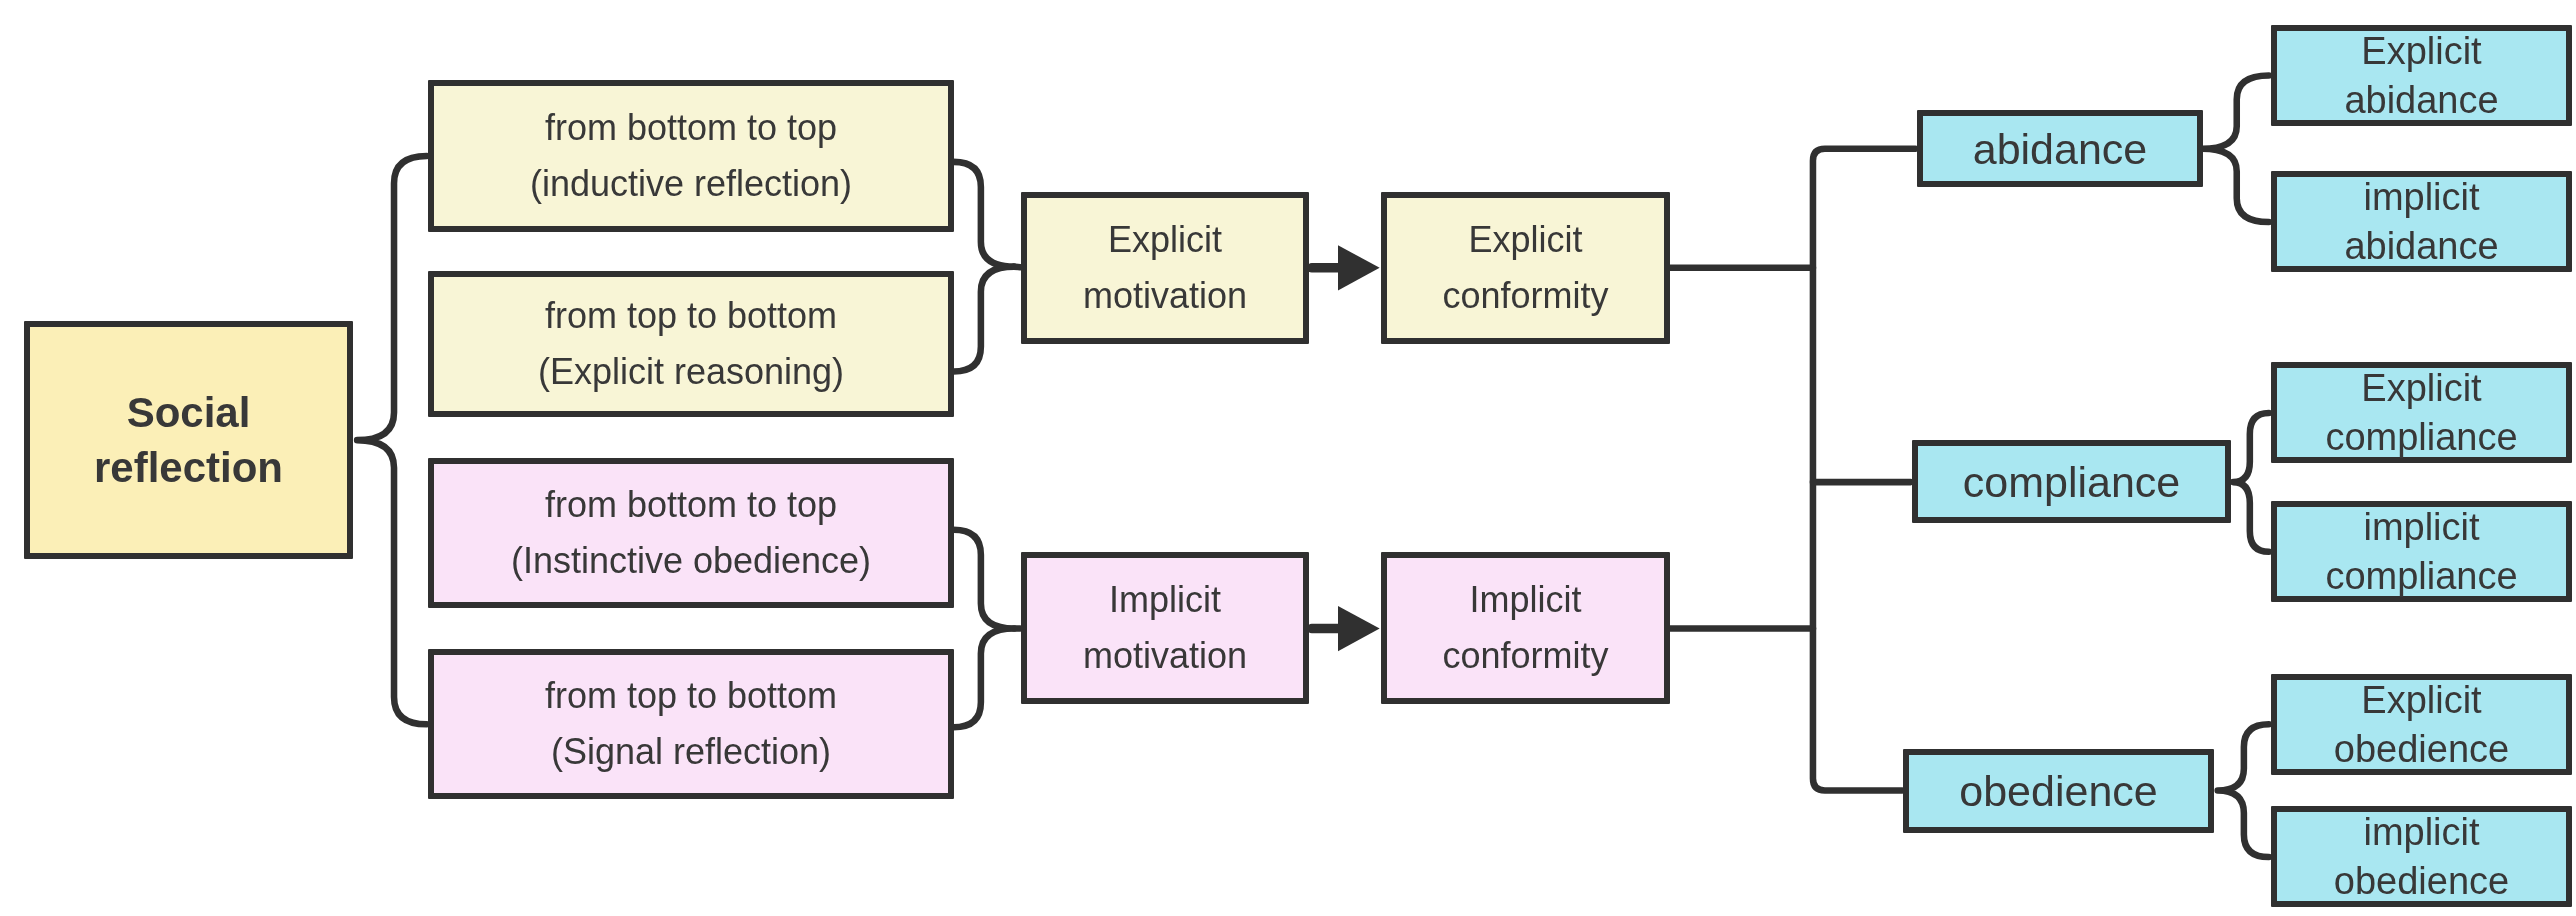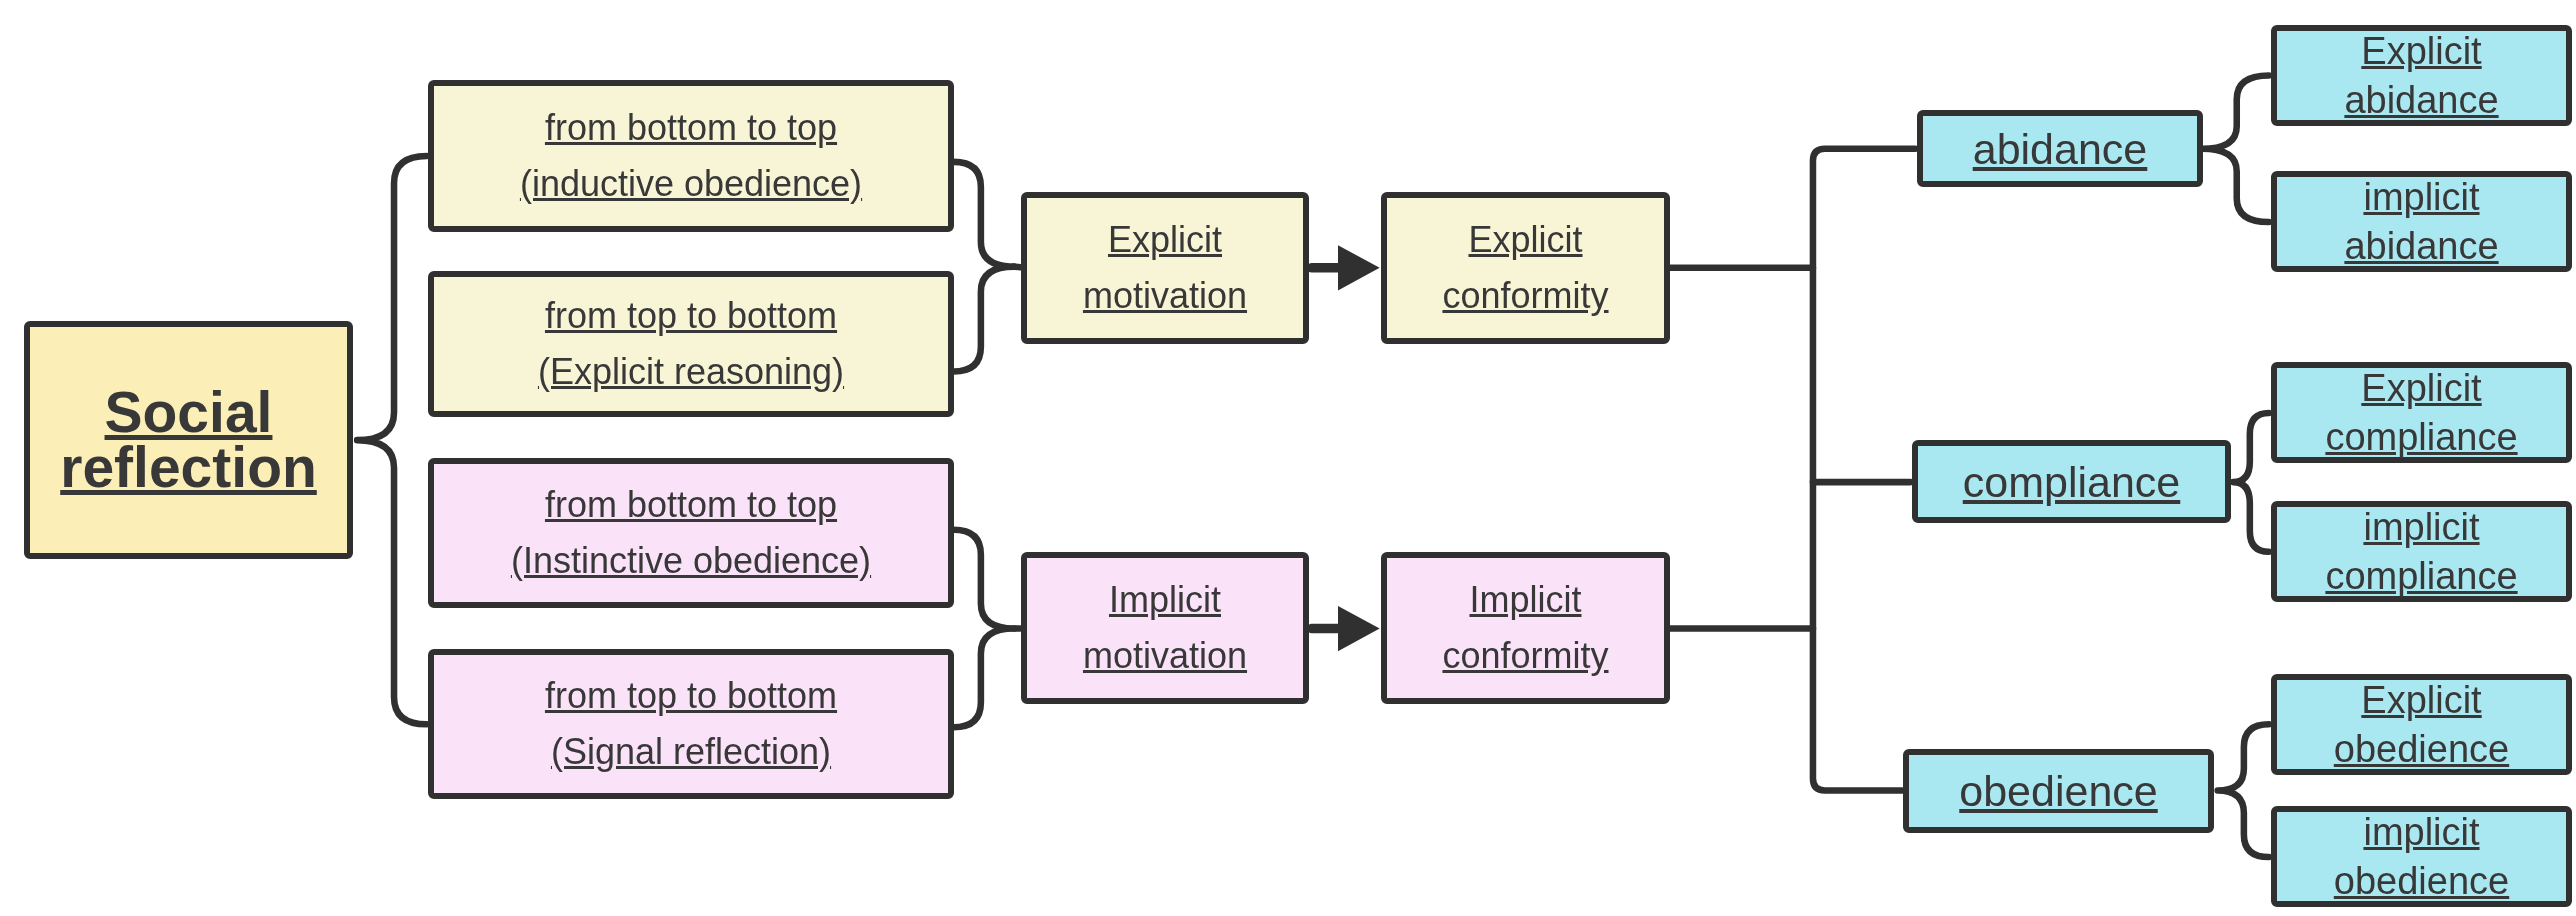--- a/index.html
+++ b/index.html
@@ -23,28 +23,27 @@
   #connector-layer path, #connector-layer line{
     fill:none;stroke:var(--line);stroke-width:11;
     stroke-linecap:round;stroke-linejoin:round;
   }
   #connector-layer path.arrow-shaft{stroke-width:16;}
   #connector-layer polygon{fill:var(--line);stroke:none;}
   .node{
     position:absolute;
     box-sizing:border-box;
     border:6px solid var(--line);
-    border-radius:6px;
+    border-radius:1px;
     display:flex;flex-direction:column;
     align-items:center;justify-content:center;
     color:var(--text);
-    text-decoration:underline;
   }
   .node span{display:block;}
-  .node-social{font-size:57px;line-height:55px;font-weight:700;}
+  .node-social{font-size:42px;line-height:55px;font-weight:700;}
   .node-lg{font-size:36px;line-height:56px;}
   .node-parent{font-size:43px;line-height:52px;}
   .node-sm{font-size:38px;line-height:49px;}
 </style>
 </head>
 <body>
 
 <div id="diagram-canvas">
 
   <svg id="connector-layer" viewBox="0 0 4328 1539" xmlns="http://www.w3.org/2000/svg">
@@ -76,21 +75,21 @@
     <path d="M 3812,1217 Q 3770,1217 3770,1255 L 3770,1291 Q 3770,1328 3726,1328 Q 3770,1328 3770,1366 L 3770,1402 Q 3770,1440 3812,1440"></path>
   </svg>
 
   <div class="node node-social" style="left: 24px; top: 321px; width: 329px; height: 238px; background: rgb(251, 239, 183); font-weight: 700;">
     <span>Social</span>
     <span>reflection</span>
   </div>
 
   <div class="node node-lg" style="left: 428px; top: 80px; width: 526px; height: 152px; background: rgb(248, 245, 214);">
     <span>from bottom to top</span>
-    <span>(inductive obedience)</span>
+    <span>(inductive reflection)</span>
   </div>
   <div class="node node-lg" style="left: 428px; top: 271px; width: 526px; height: 146px; background: rgb(248, 245, 214);">
     <span>from top to bottom</span>
     <span>(Explicit reasoning)</span>
   </div>
   <div class="node node-lg" style="left: 428px; top: 458px; width: 526px; height: 150px; background: rgb(250, 227, 248);">
     <span>from bottom to top</span>
     <span>(Instinctive obedience)</span>
   </div>
   <div class="node node-lg" style="left: 428px; top: 649px; width: 526px; height: 150px; background: rgb(250, 227, 248);">

